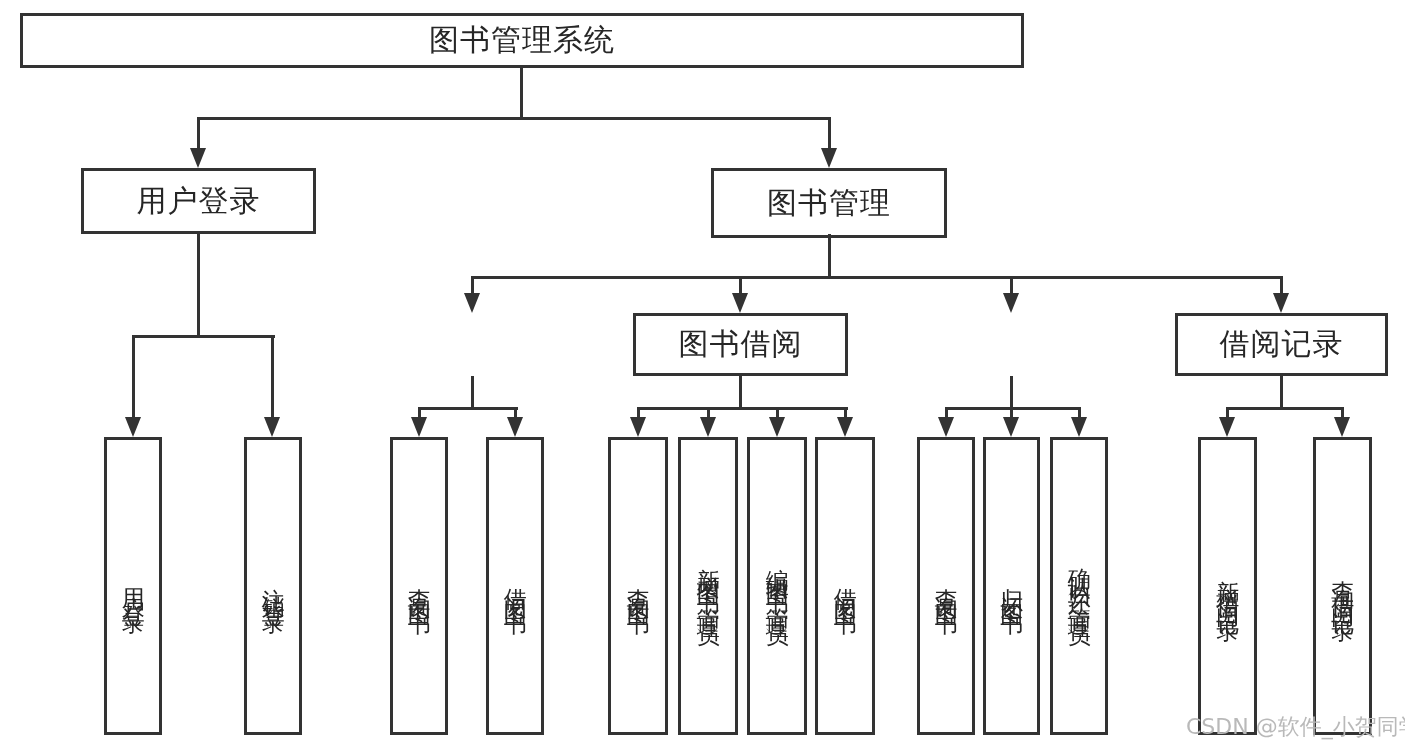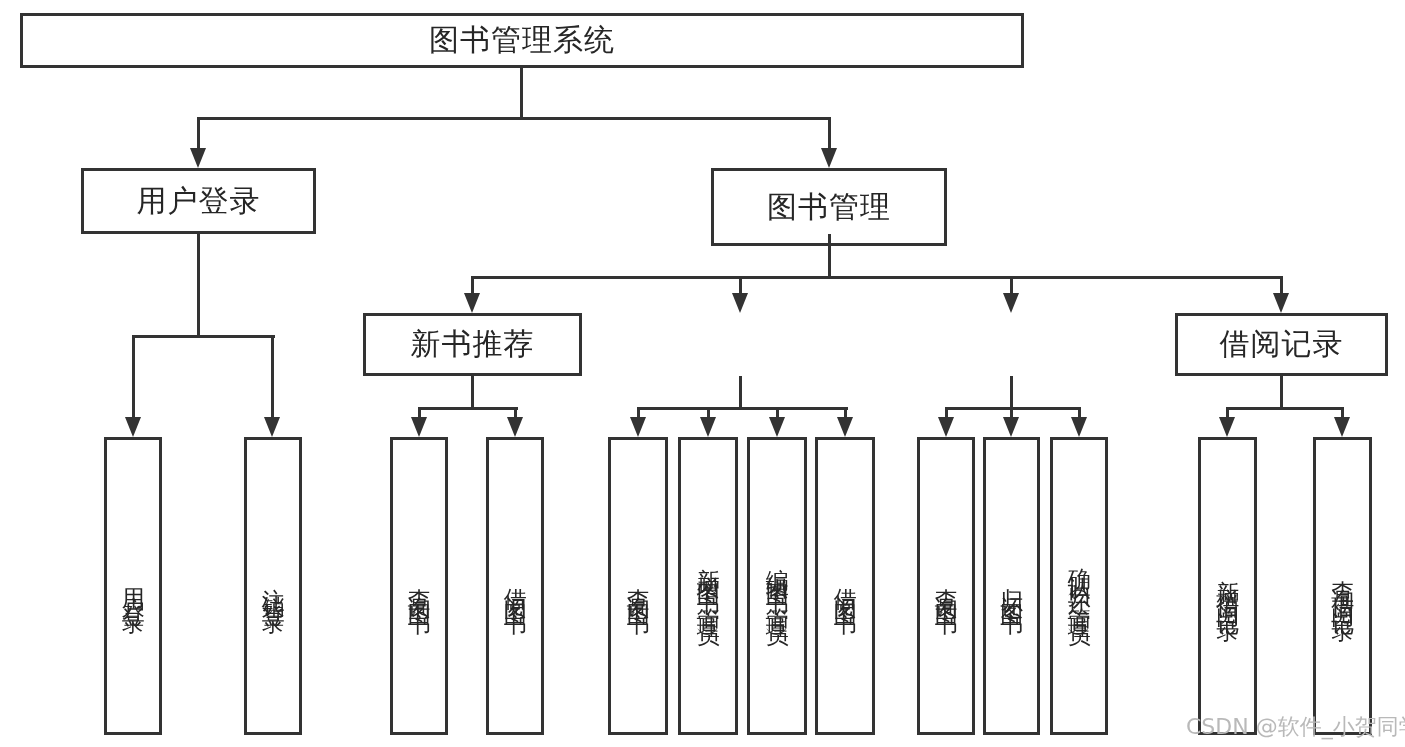--- a/index.html
+++ b/index.html
@@ -57,21 +57,21 @@
   <div class="v" style="left:520px;top:68px;height:49px;"></div>
   <div class="h" style="left:197px;top:117px;width:634px;"></div>
   <div class="v" style="left:197px;top:117px;height:31px;"></div>
   <div class="tri" style="left:190px;top:148px;"></div>
   <div class="v" style="left:828px;top:117px;height:31px;"></div>
   <div class="tri" style="left:821px;top:148px;"></div>
 
   <div class="box hlabel" style="left:81px;top:168px;width:235px;height:66px;">
     <span>用户登录</span>
   </div>
-  <div class="box hlabel" style="left:711px;top:168px;width:236px;height:78px;">
+  <div class="box hlabel" style="left:711px;top:168px;width:236px;height:70px;">
     <span>图书管理</span>
   </div>
 
   <div class="v" style="left:197px;top:234px;height:101px;"></div>
   <div class="h" style="left:132px;top:335px;width:143px;"></div>
   <div class="v" style="left:132px;top:335px;height:82px;"></div>
   <div class="tri" style="left:125px;top:417px;"></div>
   <div class="v" style="left:271px;top:335px;height:82px;"></div>
   <div class="tri" style="left:264px;top:417px;"></div>
 
@@ -79,22 +79,22 @@
   <div class="h" style="left:471px;top:276px;width:812px;"></div>
   <div class="v" style="left:471px;top:276px;height:17px;"></div>
   <div class="tri" style="left:464px;top:293px;"></div>
   <div class="v" style="left:739px;top:276px;height:17px;"></div>
   <div class="tri" style="left:732px;top:293px;"></div>
   <div class="v" style="left:1010px;top:276px;height:17px;"></div>
   <div class="tri" style="left:1003px;top:293px;"></div>
   <div class="v" style="left:1280px;top:276px;height:17px;"></div>
   <div class="tri" style="left:1273px;top:293px;"></div>
 
-  <div class="box hlabel" style="left:363px;top:313px;width:219px;height:63px;">
-    <span>新书推荐</span>
+  <div class="box hlabel" style="left:633px;top:313px;width:215px;height:63px;">
+    <span>图书借阅</span>
   </div>
   <div class="box hlabel" style="left:1175px;top:313px;width:213px;height:63px;">
     <span>借阅记录</span>
   </div>
 
   <div class="v" style="left:471px;top:376px;height:31px;"></div>
   <div class="h" style="left:418px;top:407px;width:100px;"></div>
   <div class="v" style="left:418px;top:407px;height:10px;"></div>
   <div class="tri" style="left:411px;top:417px;"></div>
   <div class="v" style="left:514px;top:407px;height:10px;"></div>

